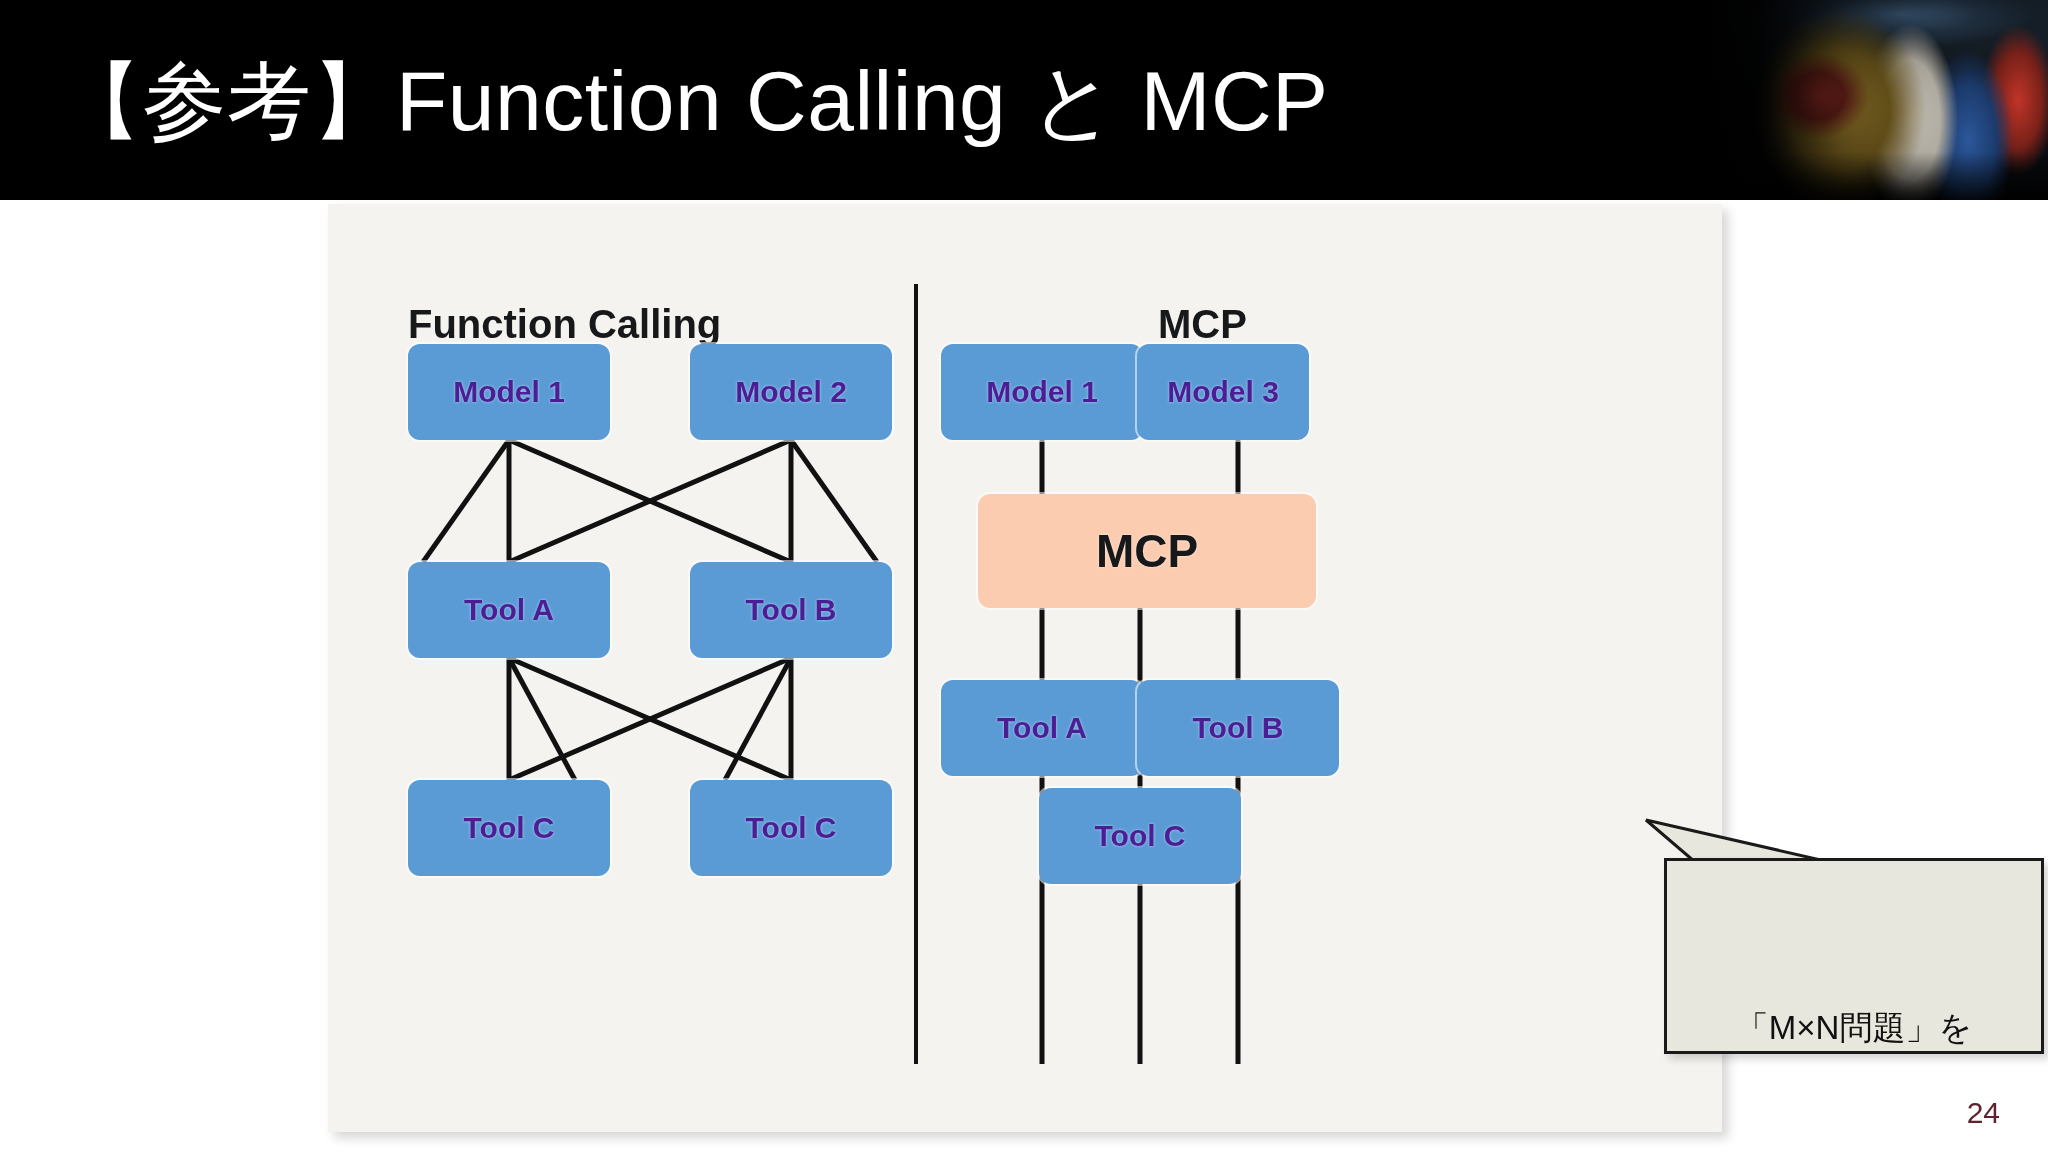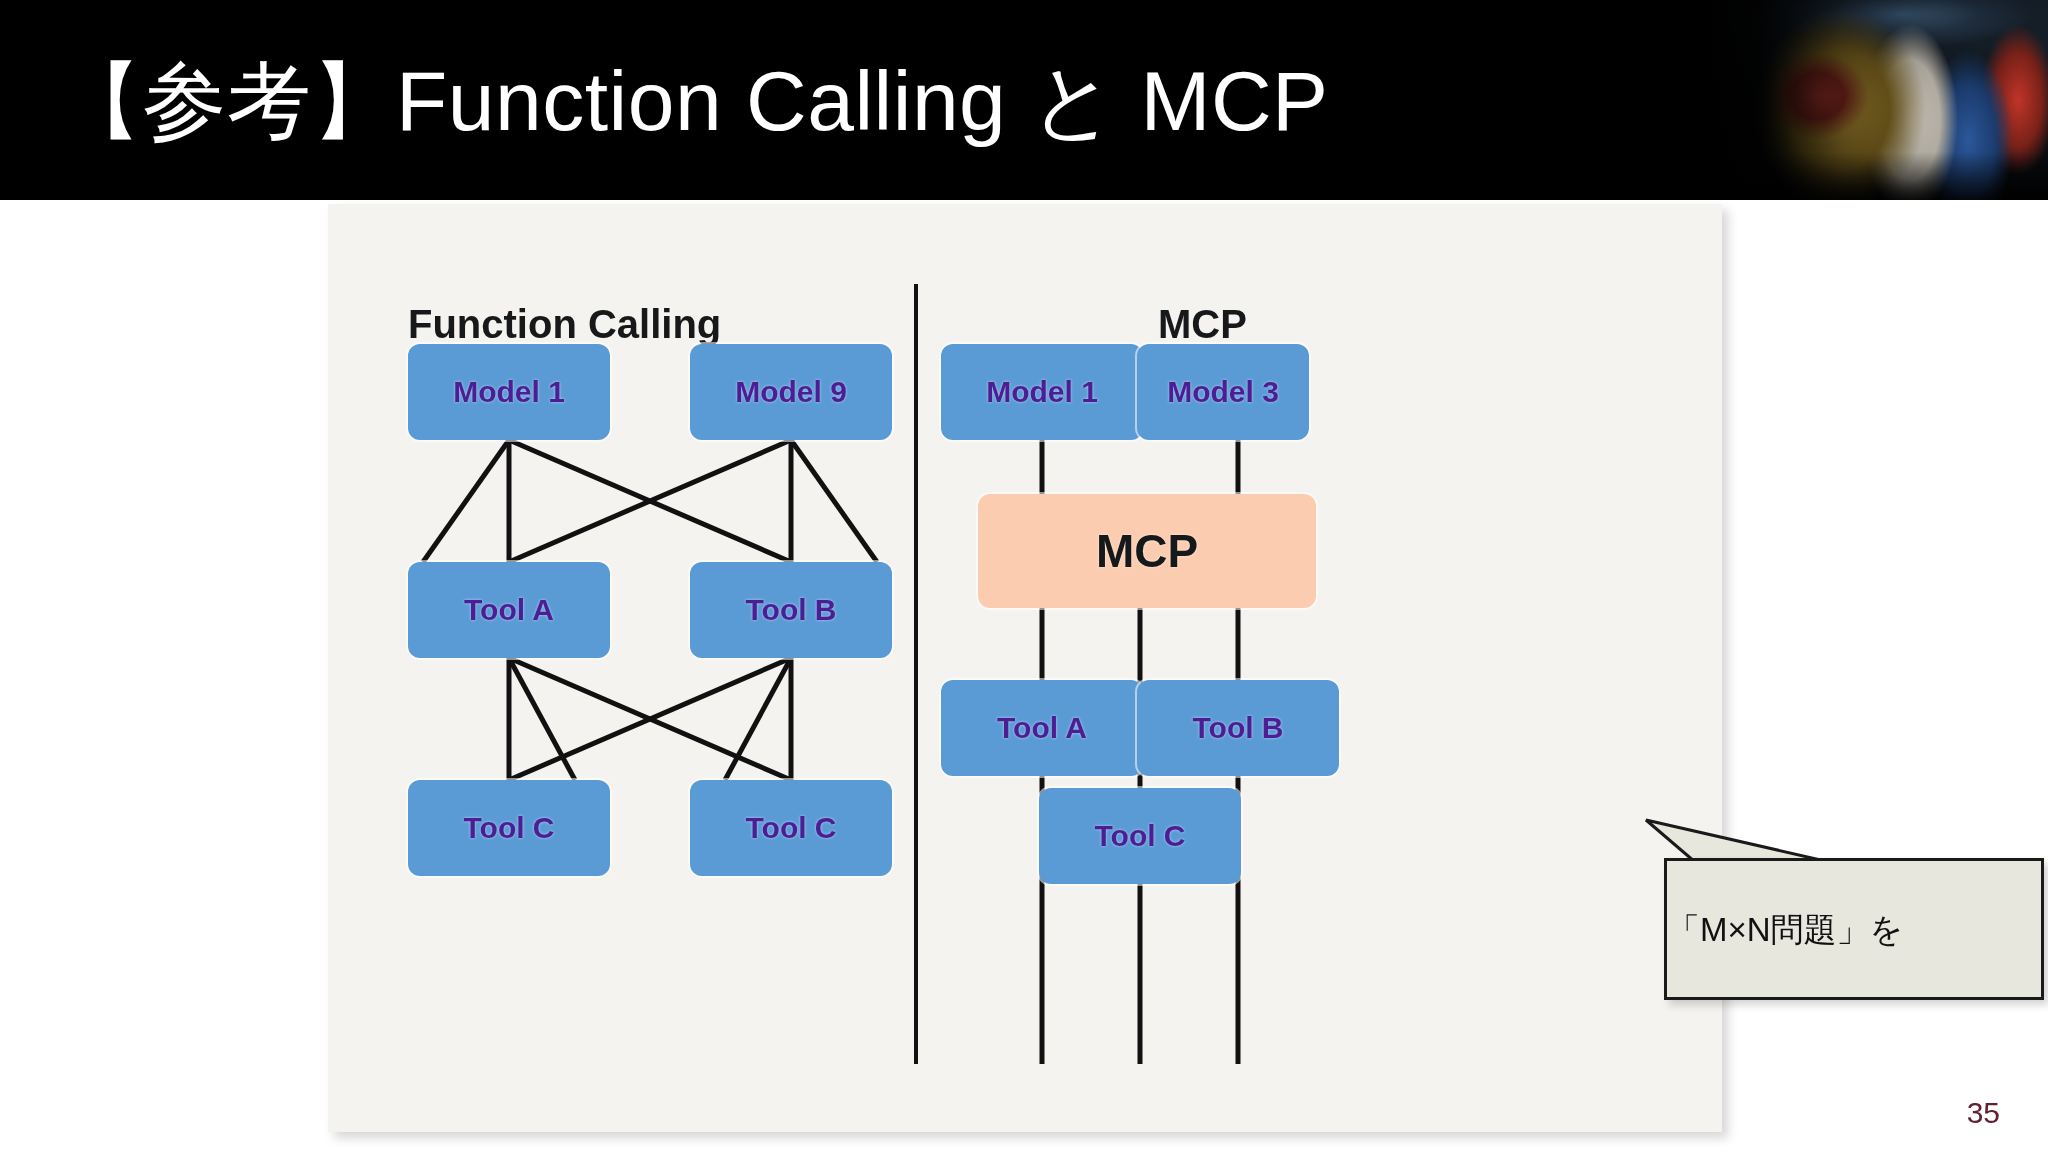--- a/index.html
+++ b/index.html
@@ -115,29 +115,29 @@
     font-size: 46px;
     text-shadow: 0 0 3px rgba(255,255,255,0.6);
   }
 
   
   #callout {
     position: absolute;
     left: 1664px;
     top: 858px;
     width: 380px;
-    height: 142px;
+    height: 196px;
     background: #e8e7dd;
     border: 3px solid #1a1a1a;
     box-sizing: border-box;
     box-shadow: 5px 5px 8px rgba(0,0,0,0.17);
     display: flex;
-    flex-direction: row;
+    flex-direction: column;
     align-items: center;
-    justify-content: flex-start;
+    justify-content: flex-end;
   }
   #callout-line-1, #callout-line-2 {
     color: #111111;
     font-size: 33px;
     line-height: 47px;
     white-space: nowrap;
   }
   #callout-tail {
     position: absolute;
     left: 1644px;
@@ -200,21 +200,21 @@
       <line x1="910" y1="404" x2="910" y2="860"></line>
     </g>
   </svg>
 
   <div class="section-heading" id="heading-function-calling">Function Calling</div>
 
   <div class="node" style="left:80px;  top:140px; width:202px; height:96px;">
     <span>Model 1</span>
   </div>
   <div class="node" style="left:362px; top:140px; width:202px; height:96px;">
-    <span>Model 9</span>
+    <span>Model 2</span>
   </div>
   <div class="node" style="left:80px;  top:358px; width:202px; height:96px;">
     <span>Tool A</span>
   </div>
   <div class="node" style="left:362px; top:358px; width:202px; height:96px;">
     <span>Tool B</span>
   </div>
   <div class="node" style="left:80px;  top:576px; width:202px; height:96px;">
     <span>Tool C</span>
   </div>
@@ -246,13 +246,13 @@
 </div>
 
 <svg id="callout-tail" viewBox="0 0 240 72" xmlns="http://www.w3.org/2000/svg">
   <polygon points="2,8 238,62 72,68" fill="#e8e7dd" stroke="#1a1a1a" stroke-width="3" stroke-linejoin="miter"></polygon>
 </svg>
 
 <div id="callout">
   <div id="callout-line-1">「M×N問題」を</div>
 </div>
 
-<div id="page-number">35</div>
+<div id="page-number">24</div>
 
 </body></html>

